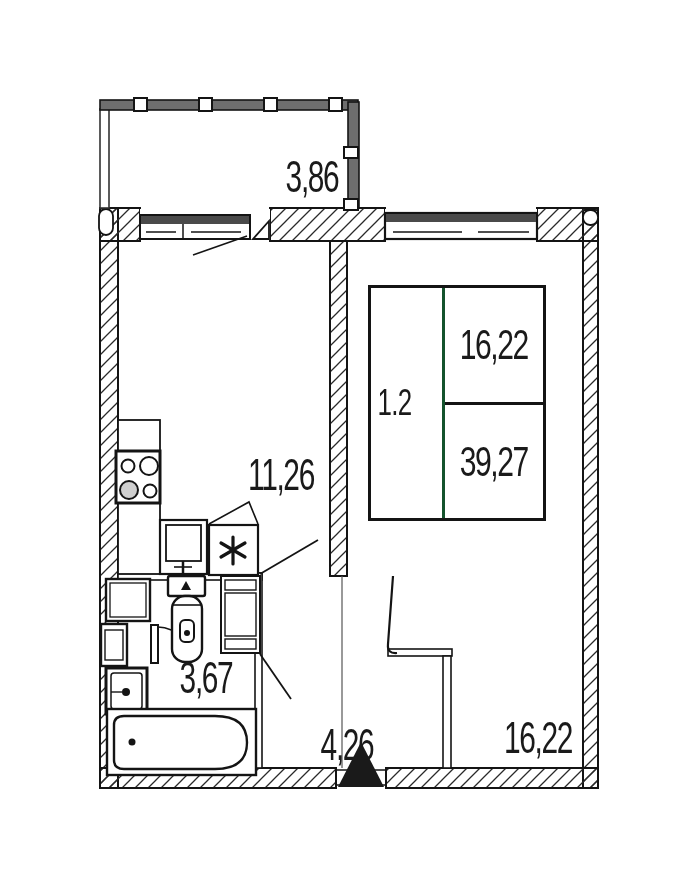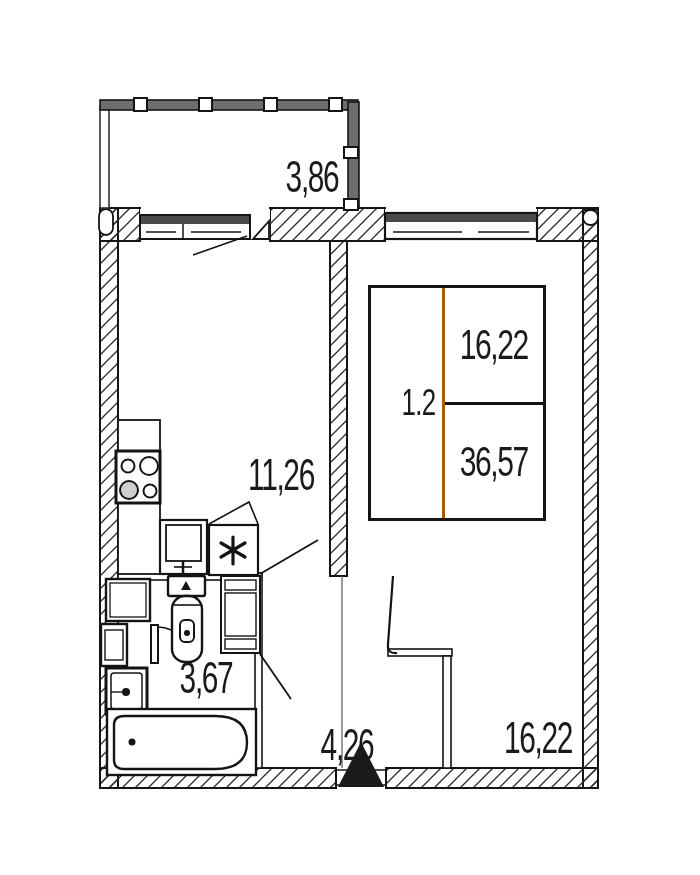--- a/index.html
+++ b/index.html
@@ -11,22 +11,22 @@
   .area-label{
     position:absolute;font-size:44px;font-weight:400;letter-spacing:-2px;
     color:#1a1a1a;white-space:nowrap;transform:translate(-50%,-50%) scaleX(0.68);
     line-height:1;
   }
   .info-table{
     position:absolute;left:368px;top:272px;width:172px;height:230px;
     border:3px solid #141414;background:#ffffff;display:flex;
   }
   .it-left{
-    width:71px;border-right:3px solid #a16207;display:flex;
-    align-items:center;justify-content:flex-end;
+    width:71px;border-right:3px solid #14532d;display:flex;
+    align-items:center;justify-content:flex-start;
   }
   .it-right{flex:1;display:flex;flex-direction:column;}
   .it-cell{
     flex:1;border-bottom:3px solid #141414;display:flex;
     align-items:center;justify-content:center;
   }
   .it-cell:last-child{border-bottom:none;}
   .num{
     font-size:43px;font-weight:400;letter-spacing:-2px;line-height:1;
     transform:scaleX(0.70);white-space:nowrap;
@@ -193,18 +193,18 @@
 
   <div class="info-table">
     <div class="it-left">
       <span class="unit-num">1.2</span>
     </div>
     <div class="it-right">
       <div class="it-cell">
         <span class="num">16,22</span>
       </div>
       <div class="it-cell">
-        <span class="num">36,57</span>
+        <span class="num">39,27</span>
       </div>
     </div>
   </div>
 
 </div>
 
 </body></html>

